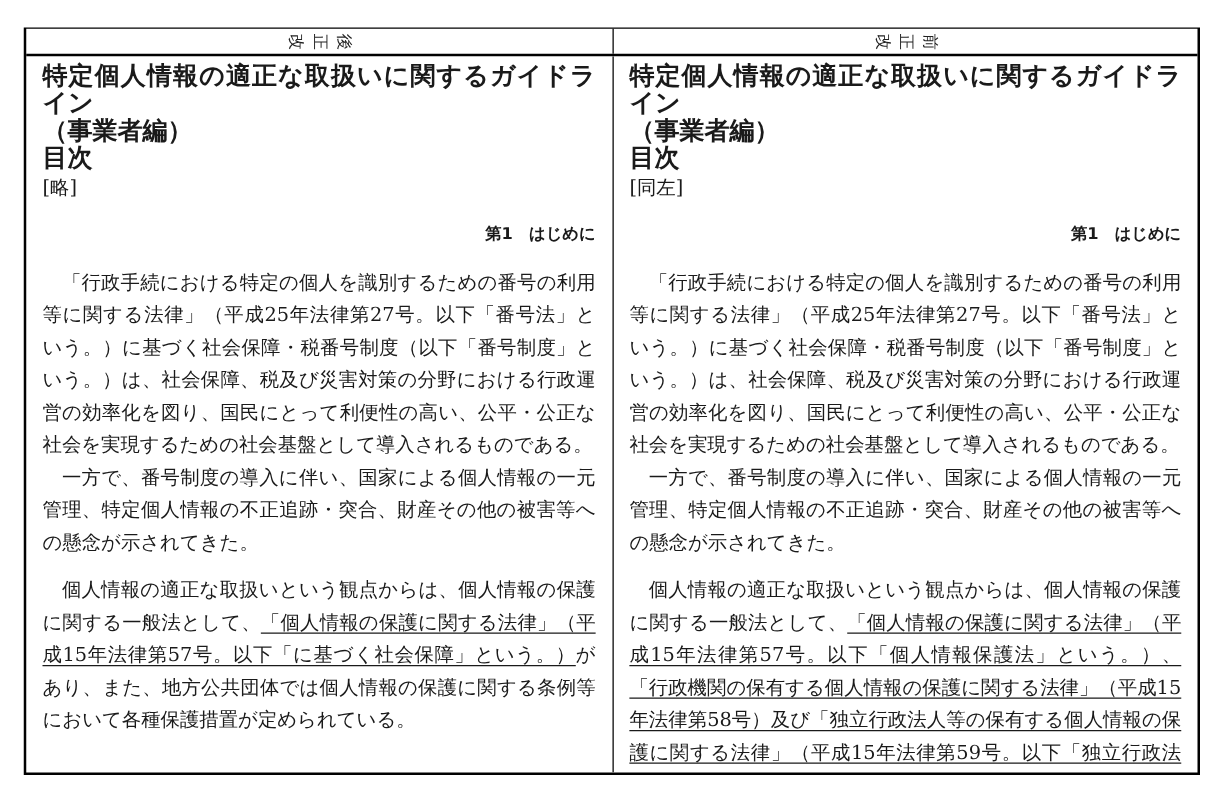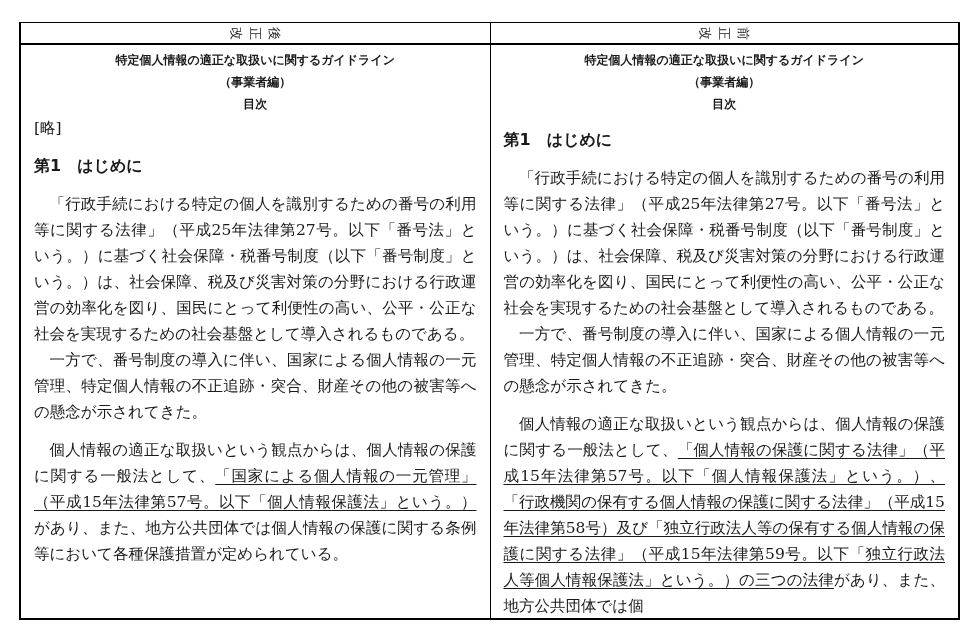--- a/index.html
+++ b/index.html
@@ -30,29 +30,29 @@
   }
   .body-row { display:flex; flex:1 1 auto; overflow:hidden; }
   .body-cell {
     flex:1 1 50%; overflow:hidden; position:relative;
     padding:4px 13px 0 13px;
     font-size:15.5px; line-height:26px;
     text-align:justify;
   }
   .body-cell + .body-cell { border-left:1px solid #000; }
   .doc-title {
-    text-align:center; font-weight:bold;
+    font-weight:bold;
     font-family:"DejaVu Sans","Liberation Sans",sans-serif;
-    font-size:12px; line-height:22px;
+    font-size:20px; line-height:22px;
   }
   .note-line { line-height:26px; text-align:left; }
   .section-heading {
     font-weight:bold;
     font-family:"DejaVu Sans","Liberation Sans",sans-serif;
-    font-size:16px; line-height:26px; margin-top:12px; text-align:left;
+    font-size:13px; line-height:26px; margin-top:12px; text-align:right;
   }
   .para { text-indent:1em; margin:0; }
   .para-first { margin-top:12px; }
   .para-gap { margin-top:12px; }
   .u-seg {
     text-decoration:underline;
     text-underline-offset:3px;
     text-decoration-thickness:1px;
   }
 </style>
@@ -73,27 +73,28 @@
   <div class="body-row">
 
     <div class="body-cell">
       <div class="doc-title">特定個人情報の適正な取扱いに関するガイドライン</div>
       <div class="doc-title">（事業者編）</div>
       <div class="doc-title">目次</div>
       <div class="note-line">[略]</div>
       <div class="section-heading">第1　はじめに</div>
       <p class="para para-first">「行政手続における特定の個人を識別するための番号の利用等に関する法律」（平成25年法律第27号。以下「番号法」という。）に基づく社会保障・税番号制度（以下「番号制度」という。）は、社会保障、税及び災害対策の分野における行政運営の効率化を図り、国民にとって利便性の高い、公平・公正な社会を実現するための社会基盤として導入されるものである。</p>
       <p class="para">一方で、番号制度の導入に伴い、国家による個人情報の一元管理、特定個人情報の不正追跡・突合、財産その他の被害等への懸念が示されてきた。</p>
-      <p class="para para-gap"><span>個人情報の適正な取扱いという観点からは、個人情報の保護に関する一般法として、</span><span class="u-seg">「国家による個人情報の一元管理」（平成15年法律第57号。以下「個人情報保護法」という。）</span><span>があり、また、地方公共団体では個人情報の保護に関する条例等において各種保護措置が定められている。</span></p>
+      <p class="para para-gap"><span>個人情報の適正な取扱いという観点からは、個人情報の保護に関する一般法として、</span><span class="u-seg">「個人情報の保護に関する法律」（平成15年法律第57号。以下「に基づく社会保障」という。）</span><span>があり、また、地方公共団体では個人情報の保護に関する条例等において各種保護措置が定められている。</span></p>
     </div>
 
     <div class="body-cell">
       <div class="doc-title">特定個人情報の適正な取扱いに関するガイドライン</div>
       <div class="doc-title">（事業者編）</div>
       <div class="doc-title">目次</div>
+      <div class="note-line">[同左]</div>
       <div class="section-heading">第1　はじめに</div>
       <p class="para para-first">「行政手続における特定の個人を識別するための番号の利用等に関する法律」（平成25年法律第27号。以下「番号法」という。）に基づく社会保障・税番号制度（以下「番号制度」という。）は、社会保障、税及び災害対策の分野における行政運営の効率化を図り、国民にとって利便性の高い、公平・公正な社会を実現するための社会基盤として導入されるものである。</p>
       <p class="para">一方で、番号制度の導入に伴い、国家による個人情報の一元管理、特定個人情報の不正追跡・突合、財産その他の被害等への懸念が示されてきた。</p>
       <p class="para para-gap"><span>個人情報の適正な取扱いという観点からは、個人情報の保護に関する一般法として、</span><span class="u-seg">「個人情報の保護に関する法律」（平成15年法律第57号。以下「個人情報保護法」という。）、「行政機関の保有する個人情報の保護に関する法律」（平成15年法律第58号）及び「独立行政法人等の保有する個人情報の保護に関する法律」（平成15年法律第59号。以下「独立行政法人等個人情報保護法」という。）の三つの法律</span><span>があり、また、地方公共団体では個</span></p>
     </div>
 
   </div>
 </div>
 
 </body></html>

